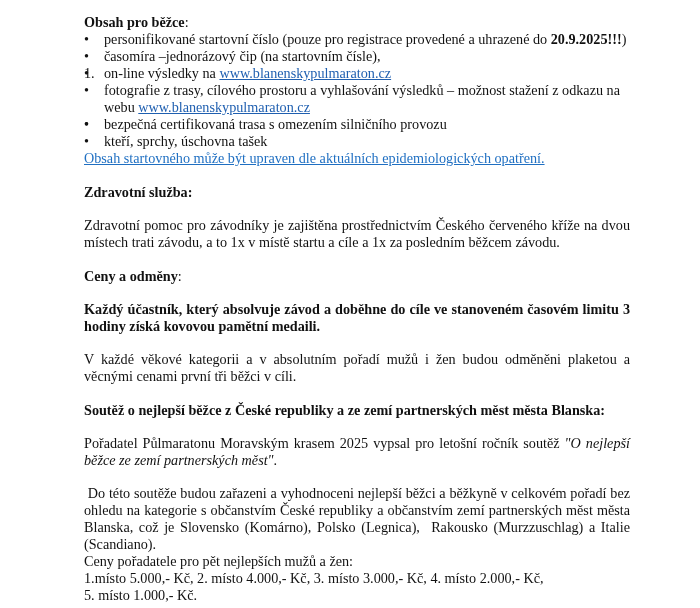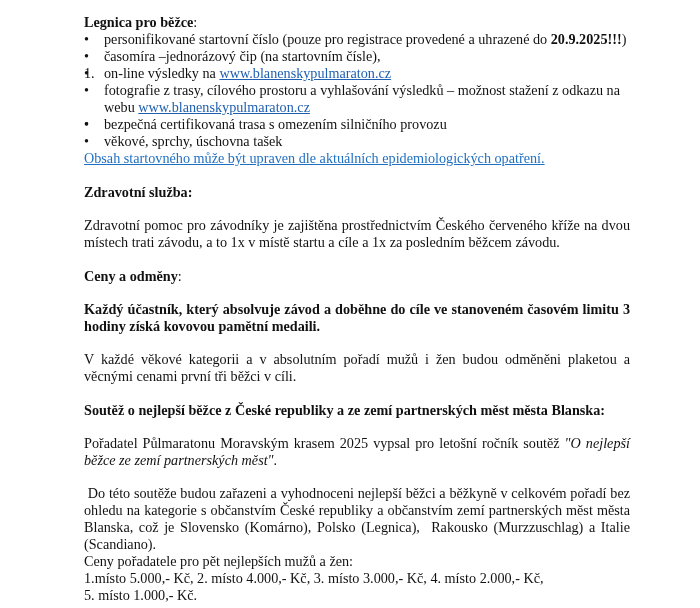--- a/index.html
+++ b/index.html
@@ -17,21 +17,21 @@
   ul.list li .marker { position: absolute; left: 0; top: 0; width: 16px; text-align: left; }
   .just { text-align: justify; text-align-last: left; margin-top: 16px; }
   .gap { height: 17px; }
   p { margin: 0; }
 </style>
 </head>
 <body>
 
 <div class="page">
 
-  <p><span class="b">Legnica pro běžce</span><span>:</span></p>
+  <p><span class="b">Obsah pro běžce</span><span>:</span></p>
 
   <ul class="list">
     <li>
       <span class="marker">•</span>
       <span>personifikované startovní číslo (pouze pro registrace provedené a uhrazené do </span><span class="b">20.9.2025!!!</span><span>)</span>
     </li>
     <li>
       <span class="marker">•</span>
       <span>časomíra –jednorázový čip (na startovním čísle),</span>
     </li>
@@ -48,21 +48,21 @@
     </li>
     <li>
       <span class="marker">•</span>
     </li>
     <li>
       <span class="marker">•</span>
       <span>bezpečná certifikovaná trasa s omezením silničního provozu</span>
     </li>
     <li>
       <span class="marker">•</span>
-      <span>věkové, sprchy, úschovna tašek</span>
+      <span>kteří, sprchy, úschovna tašek</span>
     </li>
   </ul>
 
   <p class="notice">Obsah startovného může být upraven dle aktuálních epidemiologických opatření.</p>
 
   <div class="gap"></div>
 
   <p class="b">Zdravotní služba:</p>
   <p class="just">Zdravotní pomoc pro závodníky je zajištěna prostřednictvím Českého červeného kříže na dvou místech trati závodu, a to 1x v místě startu a cíle a 1x za posledním běžcem závodu.</p>
 

